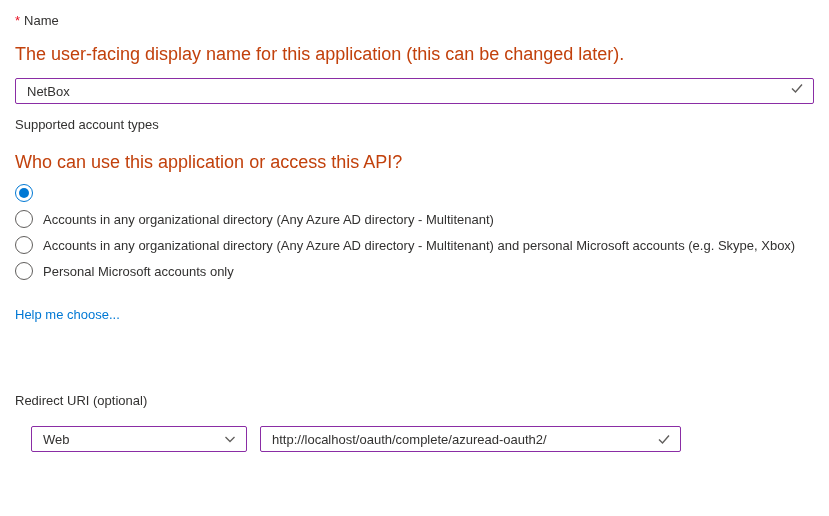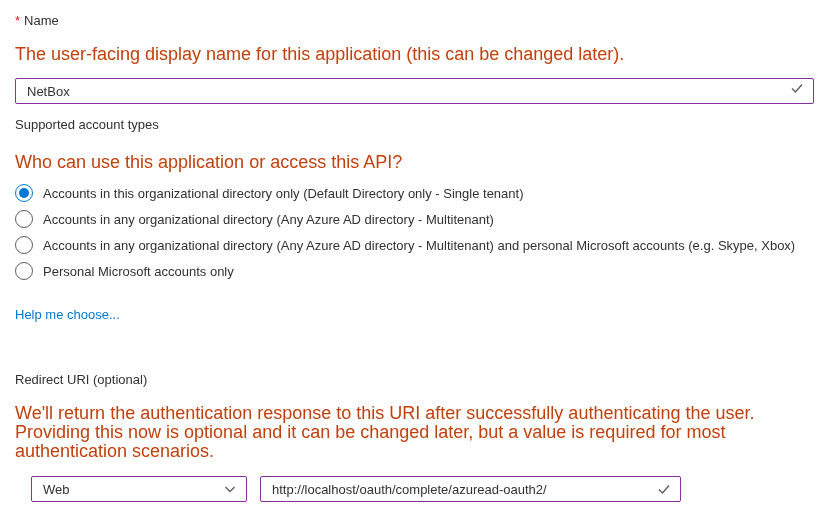--- a/index.html
+++ b/index.html
@@ -85,21 +85,21 @@
     white-space: nowrap;
   }
   .help-link {
     display: inline-block;
     margin-top: 23px;
     font-size: 13px;
     color: #0078d4;
     text-decoration: none;
     cursor: pointer;
   }
-  .redirect-section { margin-top: 47px; }
+  .redirect-section { margin-top: 68px; }
   .redirect-desc {
     margin-top: 14px;
     max-width: 801px;
     line-height: 19px;
   }
   .controls-row {
     margin-top: 15px;
     display: flex;
     align-items: center;
     padding-left: 16px;
@@ -144,41 +144,39 @@
     </span>
   </div>
 </div>
 
 <div class="acct-section">
   <div class="section-title">Supported account types</div>
   <div class="desc question">Who can use this application or access this API?</div>
   <div class="radio-group">
     <div class="radio-row selected">
       <span class="radio-circle"></span>
-      <span class="radio-label">Accounts in this organizational directory only (Default Directory only - Single tenant)</span>
     </div>
     <div class="radio-row">
       <span class="radio-circle"></span>
       <span class="radio-label">Accounts in any organizational directory (Any Azure AD directory - Multitenant)</span>
     </div>
     <div class="radio-row">
       <span class="radio-circle"></span>
       <span class="radio-label">Accounts in any organizational directory (Any Azure AD directory - Multitenant) and personal Microsoft accounts (e.g. Skype, Xbox)</span>
     </div>
     <div class="radio-row">
       <span class="radio-circle"></span>
       <span class="radio-label">Personal Microsoft accounts only</span>
     </div>
   </div>
   <a class="help-link">Help me choose...</a>
 </div>
 
 <div class="redirect-section">
   <div class="section-title">Redirect URI (optional)</div>
-  <div class="desc redirect-desc">We'll return the authentication response to this URI after successfully authenticating the user. Providing this now is optional and it can be changed later, but a value is required for most authentication scenarios.</div>
   <div class="controls-row">
     <div class="platform-select">
       <span>Web</span>
       <span class="input-icon">
         <svg width="14" height="14" viewBox="0 0 14 14">
             <path d="M2.5 5 L7 9.5 L11.5 5" fill="none" stroke="#605e5c" stroke-width="1.3"></path>
           </svg>
       </span>
     </div>
     <div class="uri-wrap">

